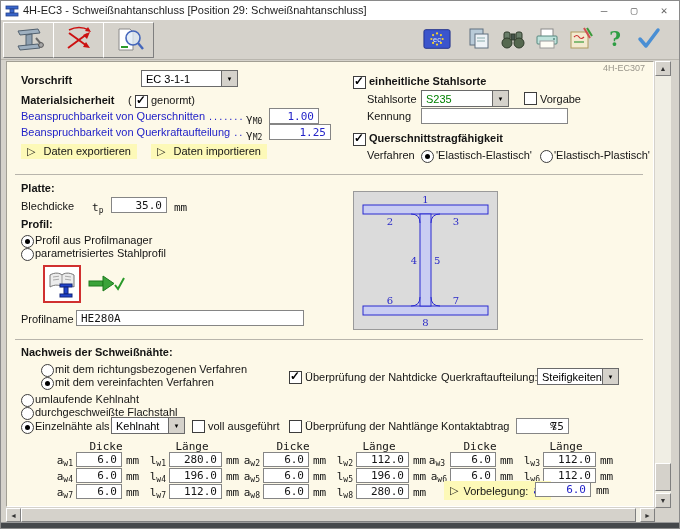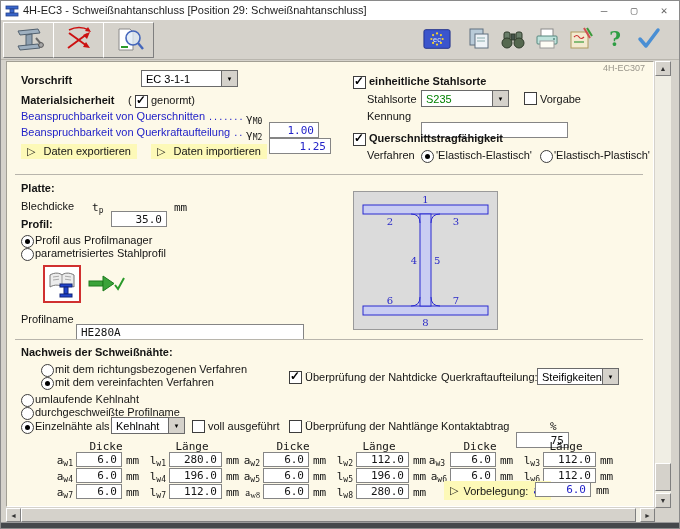--- a/index.html
+++ b/index.html
@@ -26,21 +26,21 @@
   .ricons{position:absolute;right:16px;top:5px;display:flex;gap:6px;align-items:center;}
   .ricon{width:28px;height:28px;display:flex;align-items:center;justify-content:center;}
 
   
   .panel{position:absolute;left:5px;top:60px;width:648px;height:446px;background:#fdf9e8;
          border:1px solid;border-color:#a29f94 #ffffff #ffffff #a29f94;box-sizing:border-box;}
   .sep{position:absolute;left:14px;width:628px;height:1px;background:#b8b5ac;}
 
   
   .ibox{position:absolute;background:#fff;border:1px solid #858585;font:11px "DejaVu Sans Mono",monospace;
-        color:#141414;text-align:right;padding:0 4px;box-sizing:border-box;height:16px;outline:none;margin-top:14px;}
+        color:#141414;text-align:right;padding:0 4px;box-sizing:border-box;height:16px;outline:none;}
   .wval{position:absolute;background:#fff;border:1px solid #858585;font:11px "DejaVu Sans Mono",monospace;
         color:#141414;text-align:right;padding:0 4px;box-sizing:border-box;height:15px;outline:none;}
   .wsym{position:absolute;font:11px "DejaVu Sans Mono",monospace;color:#141414;white-space:nowrap;}
   .combo{position:absolute;background:#fff;border:1px solid #6a6a6a;height:17px;box-sizing:border-box;
          font-size:11px;display:flex;align-items:center;padding:0 18px 0 4px;white-space:nowrap;}
   .combo .cbtn{position:absolute;right:0;top:0;width:15px;height:15px;background:#d5d2cb;border-left:1px solid #6a6a6a;
          display:flex;align-items:center;justify-content:center;font-size:6px;color:#000;}
   .cb{position:absolute;width:11px;height:11px;background:#fff;border:1px solid #3d3d3d;}
   .cb.on::after{content:"✓";position:absolute;left:0px;top:-3px;font-size:12px;font-weight:bold;color:#000;}
   .rb{position:absolute;width:11px;height:11px;border-radius:50%;background:#fff;border:1px solid #3d3d3d;}
@@ -286,21 +286,21 @@
   <div class="sep" style="top:338px"></div>
 
   <span class="abs lbl b" style="left:20px;top:345px">Nachweis der Schweißnähte:</span>
   <span class="rb" style="left:40px;top:363px"></span>
   <span class="abs lbl" style="left:54px;top:362px">mit dem richtungsbezogenen Verfahren</span>
   <span class="rb on" style="left:40px;top:376px"></span>
   <span class="abs lbl" style="left:54px;top:375px">mit dem vereinfachten Verfahren</span>
   <span class="rb" style="left:20px;top:393px"></span>
   <span class="abs lbl" style="left:34px;top:392px">umlaufende Kehlnaht</span>
   <span class="rb" style="left:20px;top:406px"></span>
-  <span class="abs lbl" style="left:34px;top:405px">durchgeschweißte Profilname</span>
+  <span class="abs lbl" style="left:34px;top:405px">durchgeschweißte Flachstahl</span>
   <span class="rb on" style="left:20px;top:420px"></span>
   <span class="abs lbl" style="left:34px;top:419px">Einzelnähte als</span>
   <div class="combo" style="left:110px;top:416px;width:74px">
     <span>Kehlnaht</span>
     <span class="cbtn">▼</span>
   </div>
   <span class="cb" style="left:191px;top:419px"></span>
   <span class="abs lbl" style="left:207px;top:419px">voll ausgeführt</span>
 
   <span class="cb on" style="left:288px;top:370px"></span>
@@ -359,21 +359,21 @@
       <span class="wsym" style="left: 499px; top: 469px;">mm</span>
       <span class="wsym" style="left: 520px; top: 469px; width: 19px; text-align: right;">l<sub>w6</sub></span>
       <input class="wval" value="112.0" style="left: 542px; top: 467px; width: 53px;">
       <span class="wsym" style="left: 599px; top: 469px;">mm</span>
       <span class="wsym" style="left: 52px; top: 485px; width: 20px; text-align: right;">a<sub>w7</sub></span>
       <input class="wval" value="6.0" style="left: 75px; top: 483px; width: 46px;">
       <span class="wsym" style="left: 125px; top: 485px;">mm</span>
       <span class="wsym" style="left: 146px; top: 485px; width: 19px; text-align: right;">l<sub>w7</sub></span>
       <input class="wval" value="112.0" style="left: 168px; top: 483px; width: 53px;">
       <span class="wsym" style="left: 225px; top: 485px;">mm</span>
-      <span class="wsym" style="left: 239px; top: 485px; width: 20px; text-align: right; font-family: Liberation Serif, serif;">a<sub>w8</sub></span>
+      <span class="wsym" style="left: 239px; top: 485px; width: 20px; text-align: right;">a<sub>w8</sub></span>
       <input class="wval" value="6.0" style="left: 262px; top: 483px; width: 46px;">
       <span class="wsym" style="left: 312px; top: 485px;">mm</span>
       <span class="wsym" style="left: 333px; top: 485px; width: 19px; text-align: right;">l<sub>w8</sub></span>
       <input class="wval" value="280.0" style="left: 355px; top: 483px; width: 53px;">
       <span class="wsym" style="left: 412px; top: 485px;">mm</span>
     </div>
 
   <div class="abs hl" style="left:443px;top:480px;height:17px;display:flex;align-items:center;gap:5px">
     <span class="lbl">▷</span>
     <span class="lbl">Vorbelegung:</span>

